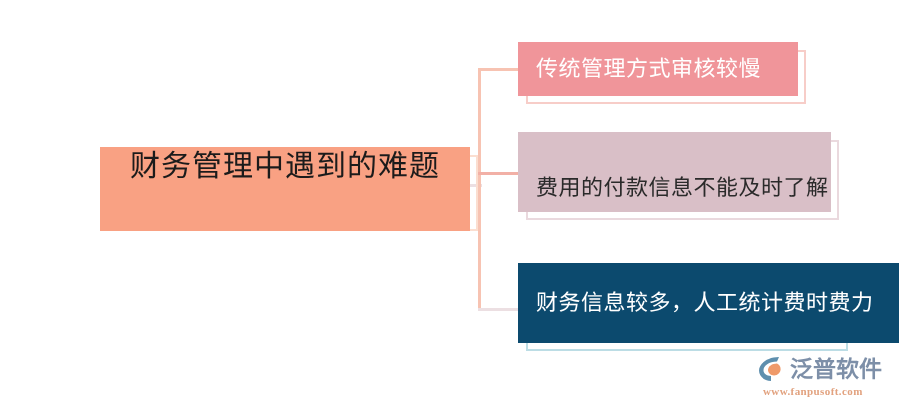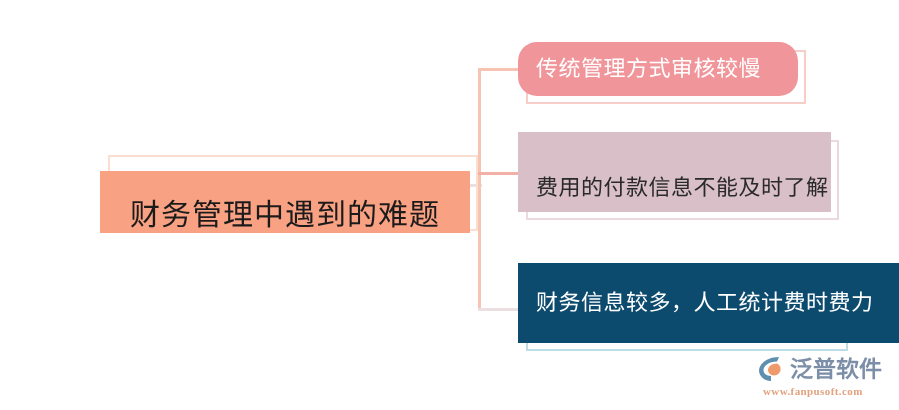--- a/index.html
+++ b/index.html
@@ -39,27 +39,26 @@
     width: 370px;
     height: 76px;
     border: 2px solid #fbded0;
     box-sizing: border-box;
   }
   .root-box {
     position: absolute;
     left: 100px;
     top: 147px;
     width: 370px;
-    height: 62px;
+    height: 84px;
     background: #f9a183;
     box-sizing: border-box;
     display: flex;
-    align-items: flex-end;
+    align-items: flex-start;
     justify-content: center;
-    margin-top: 24px;
   }
   .root-box .label {
     font-size: 30px;
     color: #1b1b1b;
     letter-spacing: 1px;
     line-height: 1.25;
     white-space: nowrap;
   }
 
   
@@ -88,21 +87,20 @@
     width: 280px;
     height: 54px;
     border: 2px solid #f7cdc8;
   }
   .leaf-1 {
     left: 518px;
     top: 42px;
     width: 280px;
     height: 54px;
     background: #f0959a;
-    border-radius: 19px;
   }
   .leaf-1 .label { color: #ffffff; }
 
   
   .leaf-2-shadow {
     left: 526px;
     top: 140px;
     width: 313px;
     height: 80px;
     border: 2px solid #ead9de;

